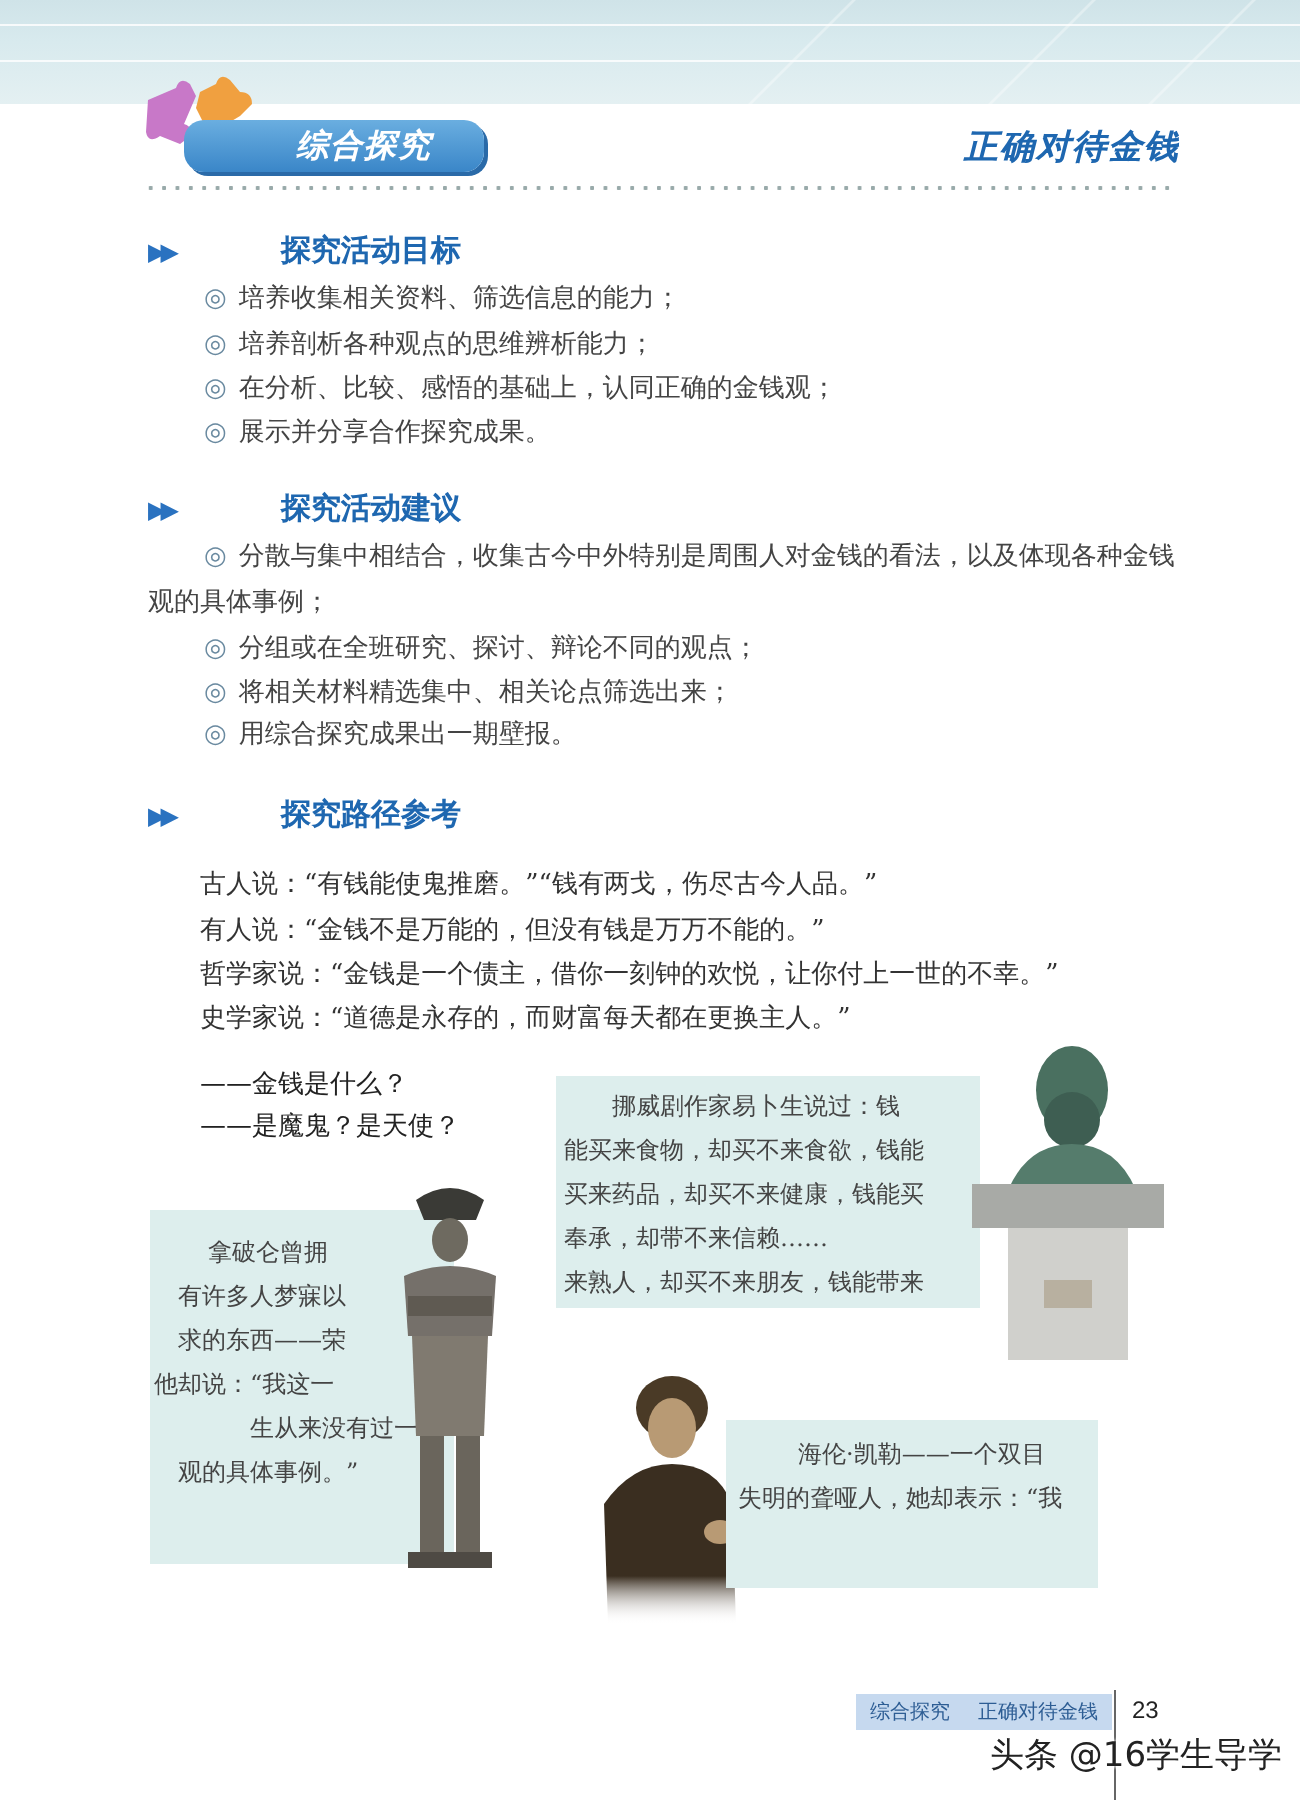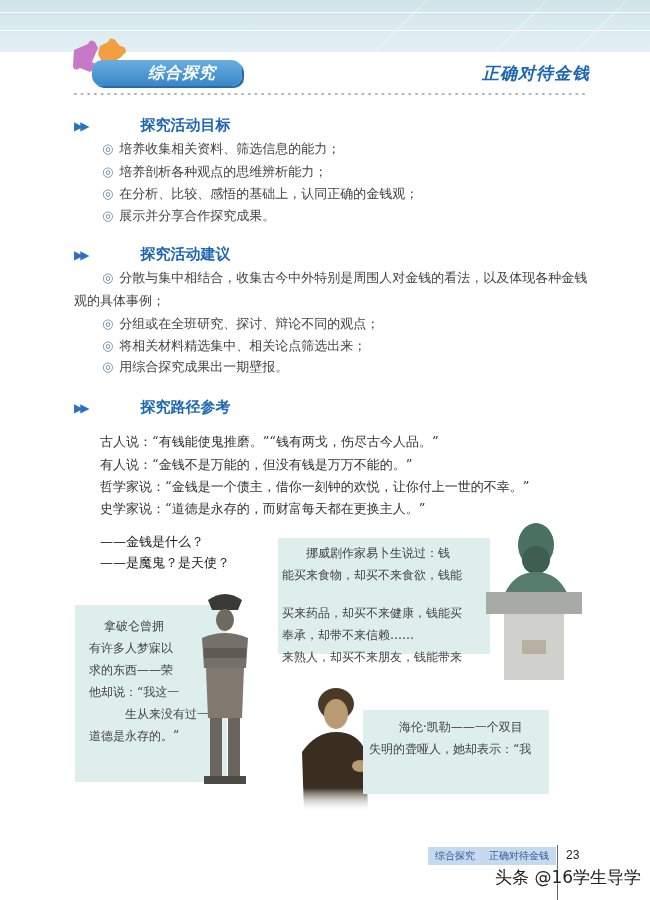--- a/index.html
+++ b/index.html
@@ -76,41 +76,41 @@
 <div class="quote" style="top:433px">古人说：“有钱能使鬼推磨。”“钱有两戈，伤尽古今人品。”</div>
 <div class="quote" style="top:456px">有人说：“金钱不是万能的，但没有钱是万万不能的。”</div>
 <div class="quote" style="top:478px">哲学家说：“金钱是一个债主，借你一刻钟的欢悦，让你付上一世的不幸。”</div>
 <div class="quote" style="top:500px">史学家说：“道德是永存的，而财富每天都在更换主人。”</div>
 <div class="question" style="top:533px">——金钱是什么？</div>
 <div class="question" style="top:554px">——是魔鬼？是天使？</div>
 
 <div class="box" style="left:278px;top:538px;width:212px;height:112px;padding:4px 0 0 0;">
   <p style="padding-left:28px;">挪威剧作家易卜生说过：钱</p>
   <p style="padding-left:4px;">能买来食物，却买不来食欲，钱能</p>
-  <p style="padding-left:4px;margin-top:16px;">买来药品，却买不来健康，钱能买</p>
+  <p style="padding-left:4px;">买来药品，却买不来健康，钱能买</p>
   <p style="padding-left:4px;">奉承，却带不来信赖……</p>
   <p style="padding-left:4px;">来熟人，却买不来朋友，钱能带来</p>
 </div>
 
 <svg class="statue" style="left:484px;top:510px" width="100" height="170" viewBox="0 0 100 170">
   <ellipse cx="52" cy="35" rx="18" ry="22" fill="#4a7060"></ellipse>
   <ellipse cx="52" cy="50" rx="14" ry="14" fill="#3e5e52"></ellipse>
   <path d="M20 85 Q30 62 52 62 Q74 62 84 85 Z" fill="#557c6c"></path>
   <rect x="2" y="82" width="96" height="22" fill="#a8aaa6"></rect>
   <rect x="20" y="104" width="60" height="66" fill="#d0d0cc"></rect>
   <rect x="38" y="130" width="24" height="14" fill="#b8b0a0"></rect>
 </svg>
 
 <div class="box" style="left:75px;top:605px;width:152px;height:167px;padding:10px 0 0 0;">
   <p style="padding-left:29px;">拿破仑曾拥</p>
   <p style="padding-left:14px;">有许多人梦寐以</p>
   <p style="padding-left:14px;">求的东西——荣</p>
-  <p style="padding-left:14px;">他却说：“我这一</p>
+  <p style="padding-left:2px;">他却说：“我这一</p>
   <p style="padding-left:14px;margin-left:36px;">生从来没有过一</p>
-  <p style="padding-left:14px;">道德是永存的。”</p>
+  <p style="padding-left:14px;">观的具体事例。”</p>
 </div>
 
 <svg class="statue" style="left:190px;top:588px" width="70" height="200" viewBox="0 0 70 200">
   <path d="M18 12 Q35 0 52 12 L48 22 L22 22 Z" fill="#3a3a36"></path>
   <ellipse cx="35" cy="32" rx="9" ry="11" fill="#6e6a60"></ellipse>
   <path d="M12 50 Q35 40 58 50 L56 80 L14 80 Z" fill="#75706a"></path>
   <rect x="14" y="60" width="42" height="10" fill="#5f5a52"></rect>
   <path d="M16 80 L54 80 L52 130 L18 130 Z" fill="#807a70"></path>
   <rect x="20" y="130" width="12" height="60" fill="#6a655c"></rect>
   <rect x="38" y="130" width="12" height="60" fill="#6a655c"></rect>

